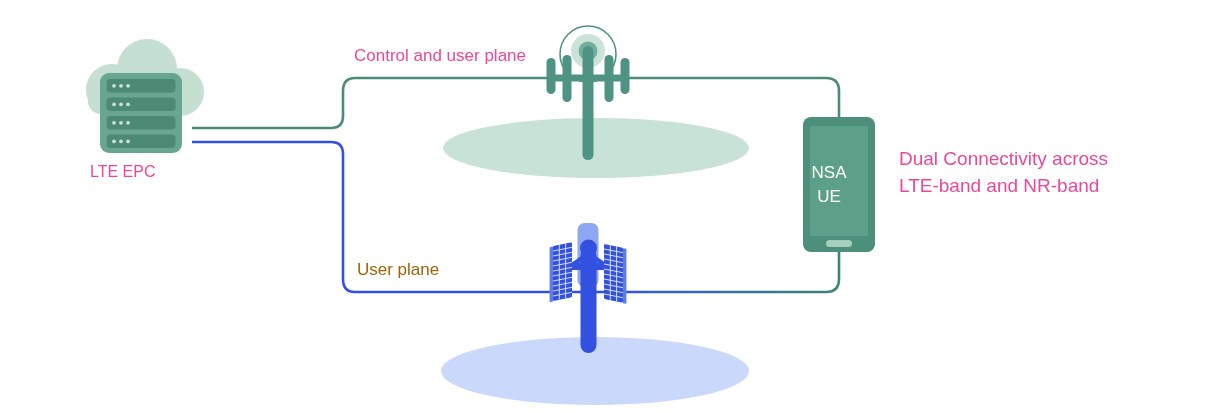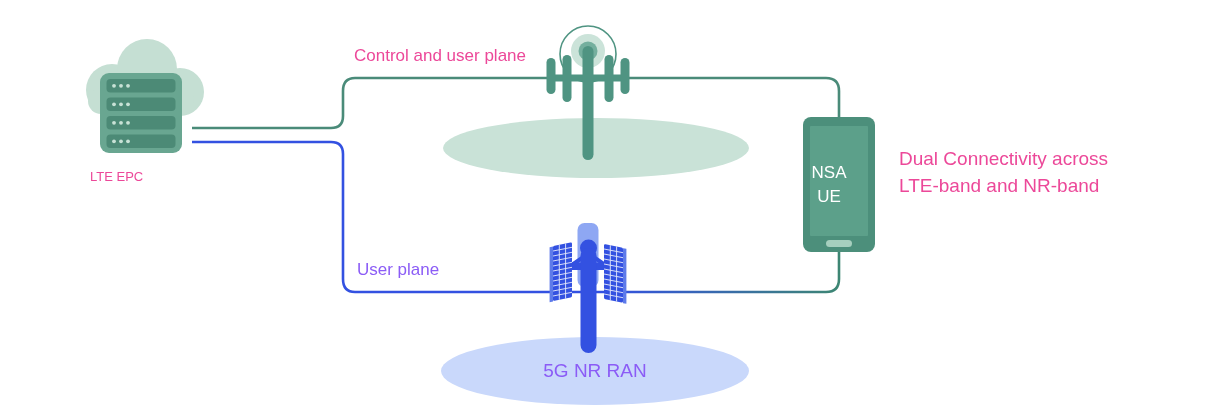--- a/index.html
+++ b/index.html
@@ -6,22 +6,22 @@
   #canvas{
     position:relative;
     width:1214px;height:413px;
     background:#ffffff;
     font-family:"Liberation Sans", sans-serif;
     overflow:hidden;
   }
   #scene{position:absolute;left:0;top:0;}
   .lbl{position:absolute;white-space:nowrap;}
   .teal{color:#ec4899;}
-  .blue{color:#8b5cf6;}
-  .lbl-epc{left:90px;top:163px;font-size:13px;margin-top:6px;}
+  .blue{color:#a16207;}
+  .lbl-epc{left:90px;top:163px;font-size:16px;}
   .lbl-control{left:354px;top:46px;font-size:17px;}
   .lbl-user{left:357px;top:260px;font-size:17px;}
   .lbl-lte-ran{left:443px;top:135px;width:306px;text-align:center;font-size:19px;}
   .lbl-nr-ran{left:441px;top:360px;width:308px;text-align:center;font-size:19px;}
   .lbl-ue{left:803px;top:161px;width:52px;text-align:center;font-size:17px;
           line-height:24px;color:#ffffff;}
   .lbl-annot{left:899px;top:145px;font-size:19px;line-height:27px;white-space:nowrap;}
 </style>
 </head>
 <body>
@@ -120,21 +120,20 @@
     </g>
   </svg>
 
   <div class="lbl teal lbl-epc">LTE EPC</div>
 
   <div class="lbl teal lbl-control">Control and user plane</div>
 
   <div class="lbl blue lbl-user">User plane</div>
 
 
-  <div class="lbl blue lbl-nr-ran">5G NR RAN</div>
 
   <div class="lbl lbl-ue">
     <div>NSA</div>
     <div>UE</div>
   </div>
 
   <div class="lbl teal lbl-annot">
     <div>Dual Connectivity across</div>
     <div>LTE-band and NR-band</div>
   </div>

